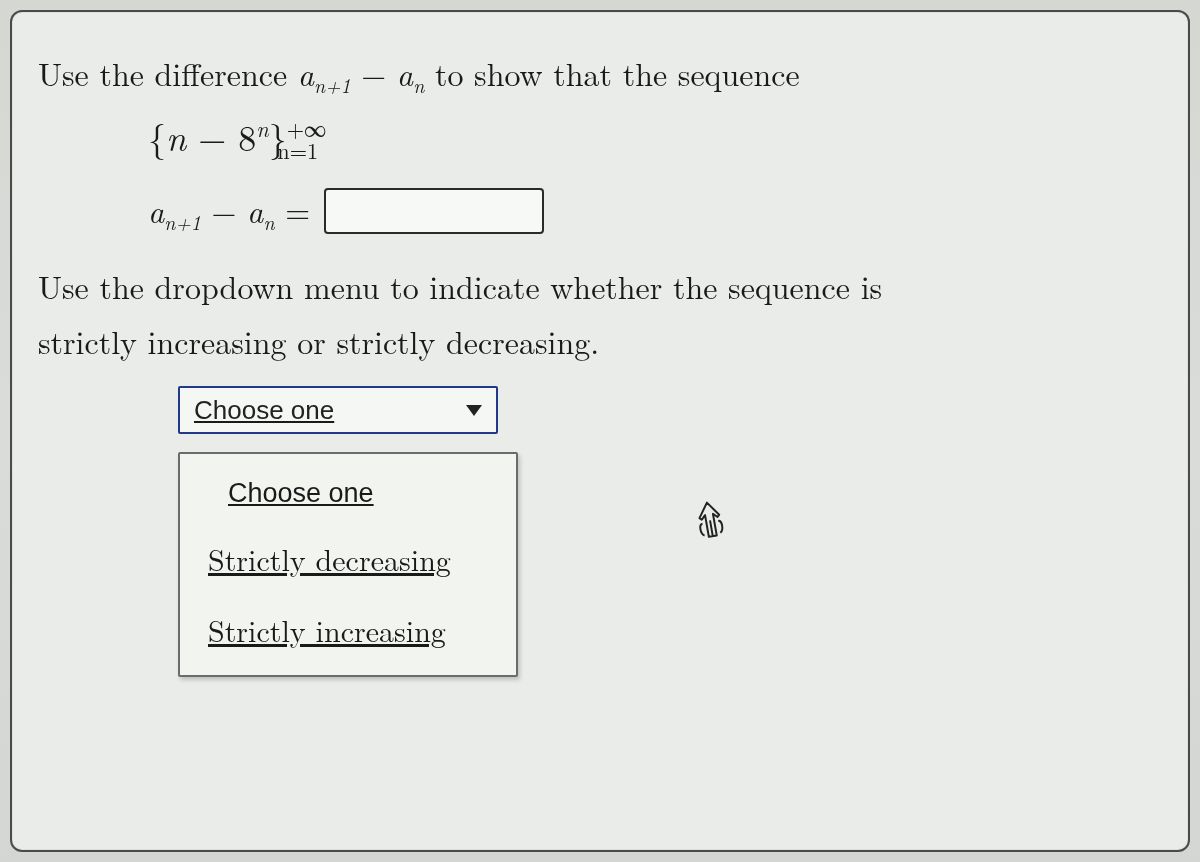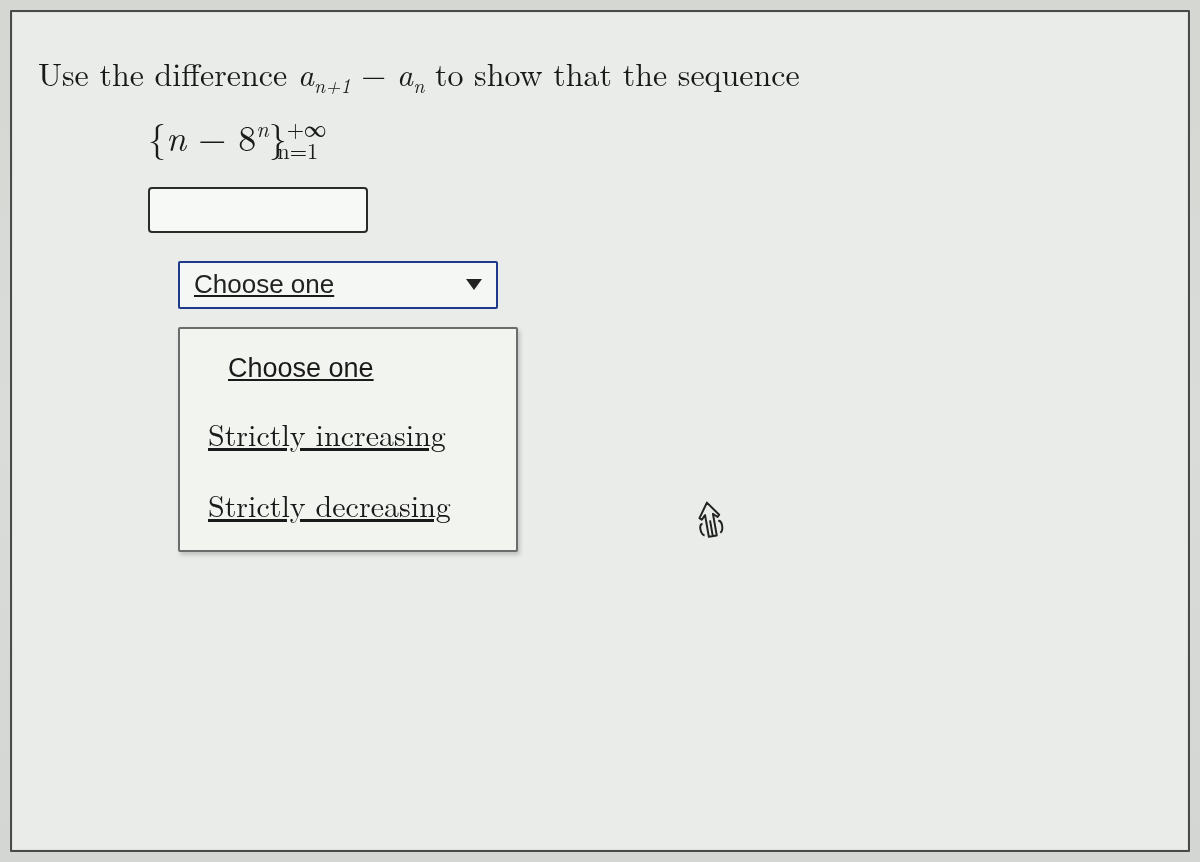--- a/index.html
+++ b/index.html
@@ -11,21 +11,21 @@
   }
   .screen {
     width: 1200px; height: 862px;
     padding: 10px;
     background: linear-gradient(180deg, #d5d7d3 0%, #d9dcd8 50%, #d3d6d2 100%);
   }
   .panel {
     width: 100%; height: 100%;
     background: #e9ece8;
     border: 2px solid #4a4a4a;
-    border-radius: 1px;
+    border-radius: 12px;
     padding: 38px 26px 26px 26px;
     color: #1a1a1a;
     position: relative;
     box-shadow: inset 0 0 0 1px rgba(0,0,0,0.05);
   }
   .line {
     font-size: 32px;
     line-height: 1.45;
     margin: 0 0 8px 0;
   }
@@ -126,34 +126,39 @@
     </p>
 
     <div class="seq-block">
       <span class="nowrap">
         <span>{</span><span class="math-i">n</span><span> − 8</span><span class="sup">n</span><span>}</span><span class="sup-roman">+∞</span><span class="sub-roman" style="margin-left:-2.2em;">n=1</span>
       </span>
     </div>
 
 
     <div class="answer-row">
+      <span class="nowrap">
+        <span class="math-i">a</span><span class="sub">n+1</span><span> − </span><span class="math-i">a</span><span class="sub">n</span><span> =</span>
+      </span>
       <input class="answer-input" type="text" value="" style="">
     </div>
 
+    <p class="line">Use the dropdown menu to indicate whether the sequence is</p>
+    <p class="line">strictly increasing or strictly decreasing.</p>
 
     <div class="dropdown-area">
       <div class="dropdown-closed">
         <span>Choose one</span>
         <span class="caret"></span>
       </div>
 
       <div class="dropdown-open">
         <div class="opt placeholder">Choose one</div>
+        <div class="opt">Strictly decreasing</div>
         <div class="opt">Strictly increasing</div>
-        <div class="opt">Strictly decreasing</div>
       </div>
     </div>
 
     <div class="cursor-icon">
       <svg width="40" height="46" viewBox="0 0 40 46" fill="none" stroke="#222" stroke-width="2">
         <path d="M14 44 L14 22 L10 26 L8 24 L18 10 L28 24 L26 26 L22 22 L22 44 Z
                  M14 44 L14 30 M18 44 L18 28 M22 44 L22 30" stroke-linejoin="round"></path>
         <path d="M10 30 C6 30 6 40 10 42 M26 30 C30 30 30 40 26 42"></path>
       </svg>
     </div>

